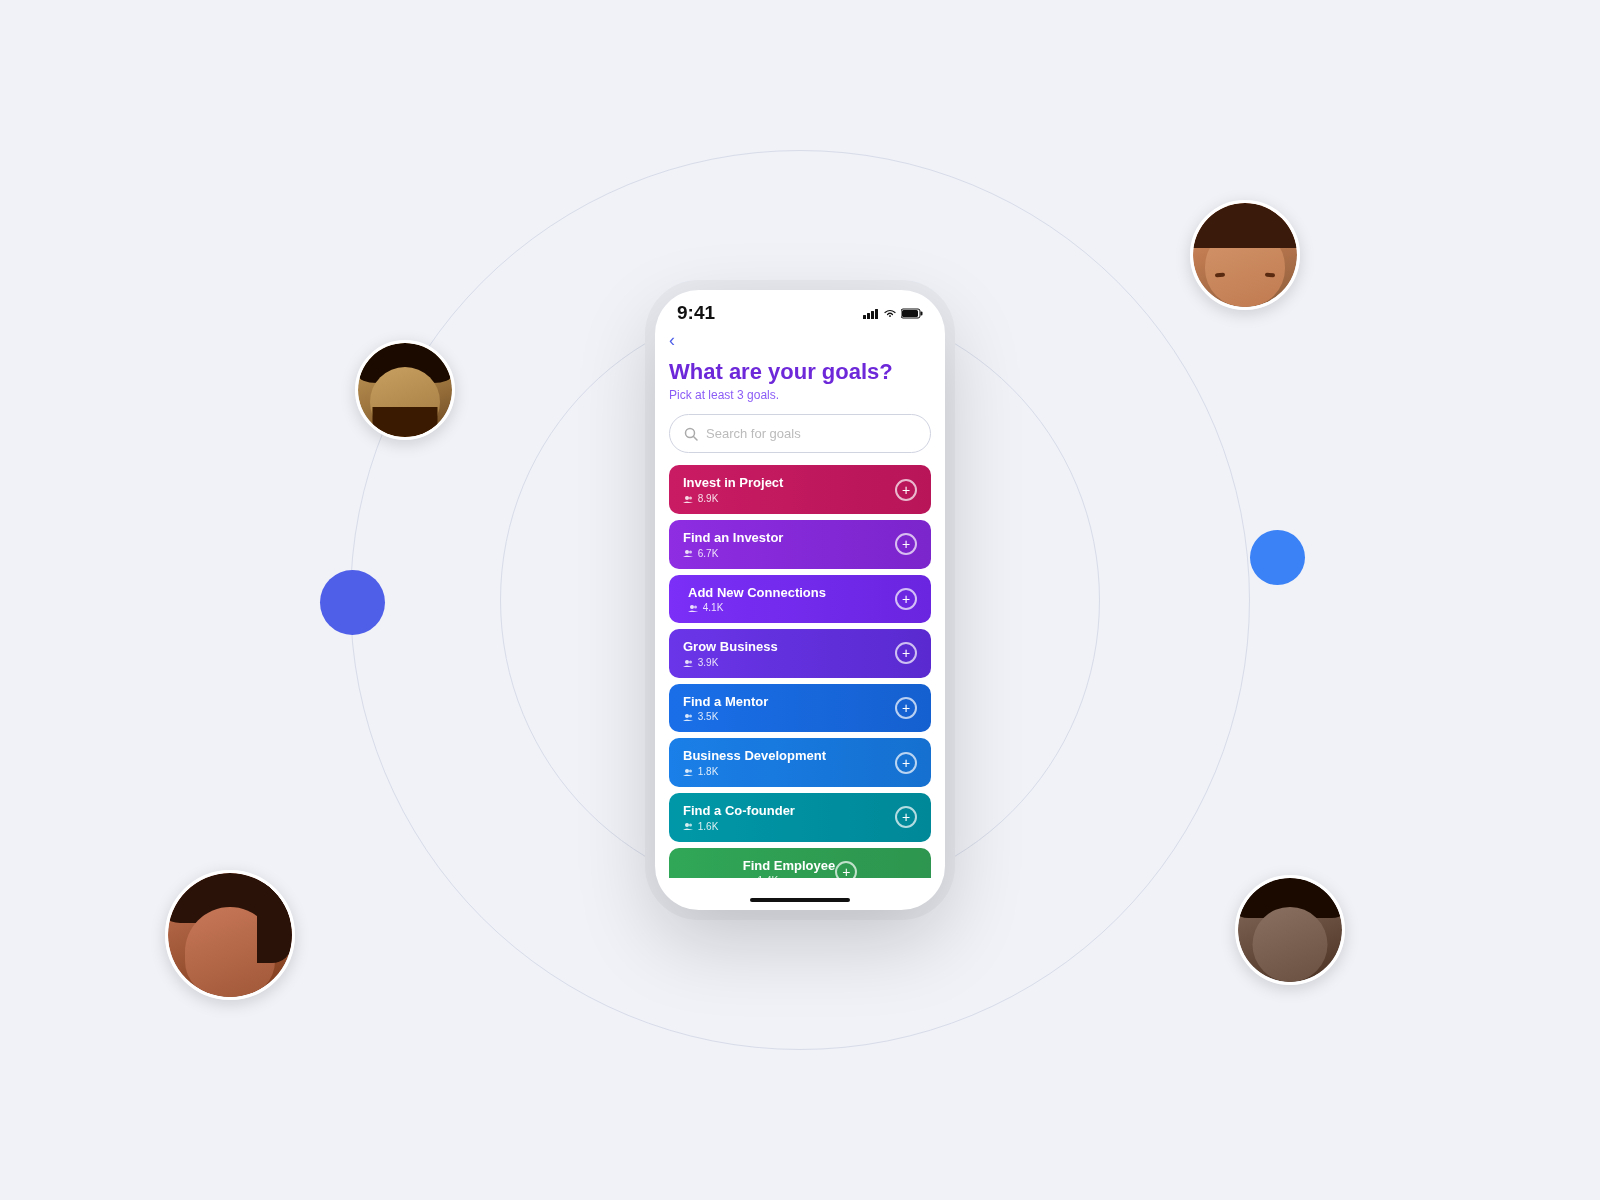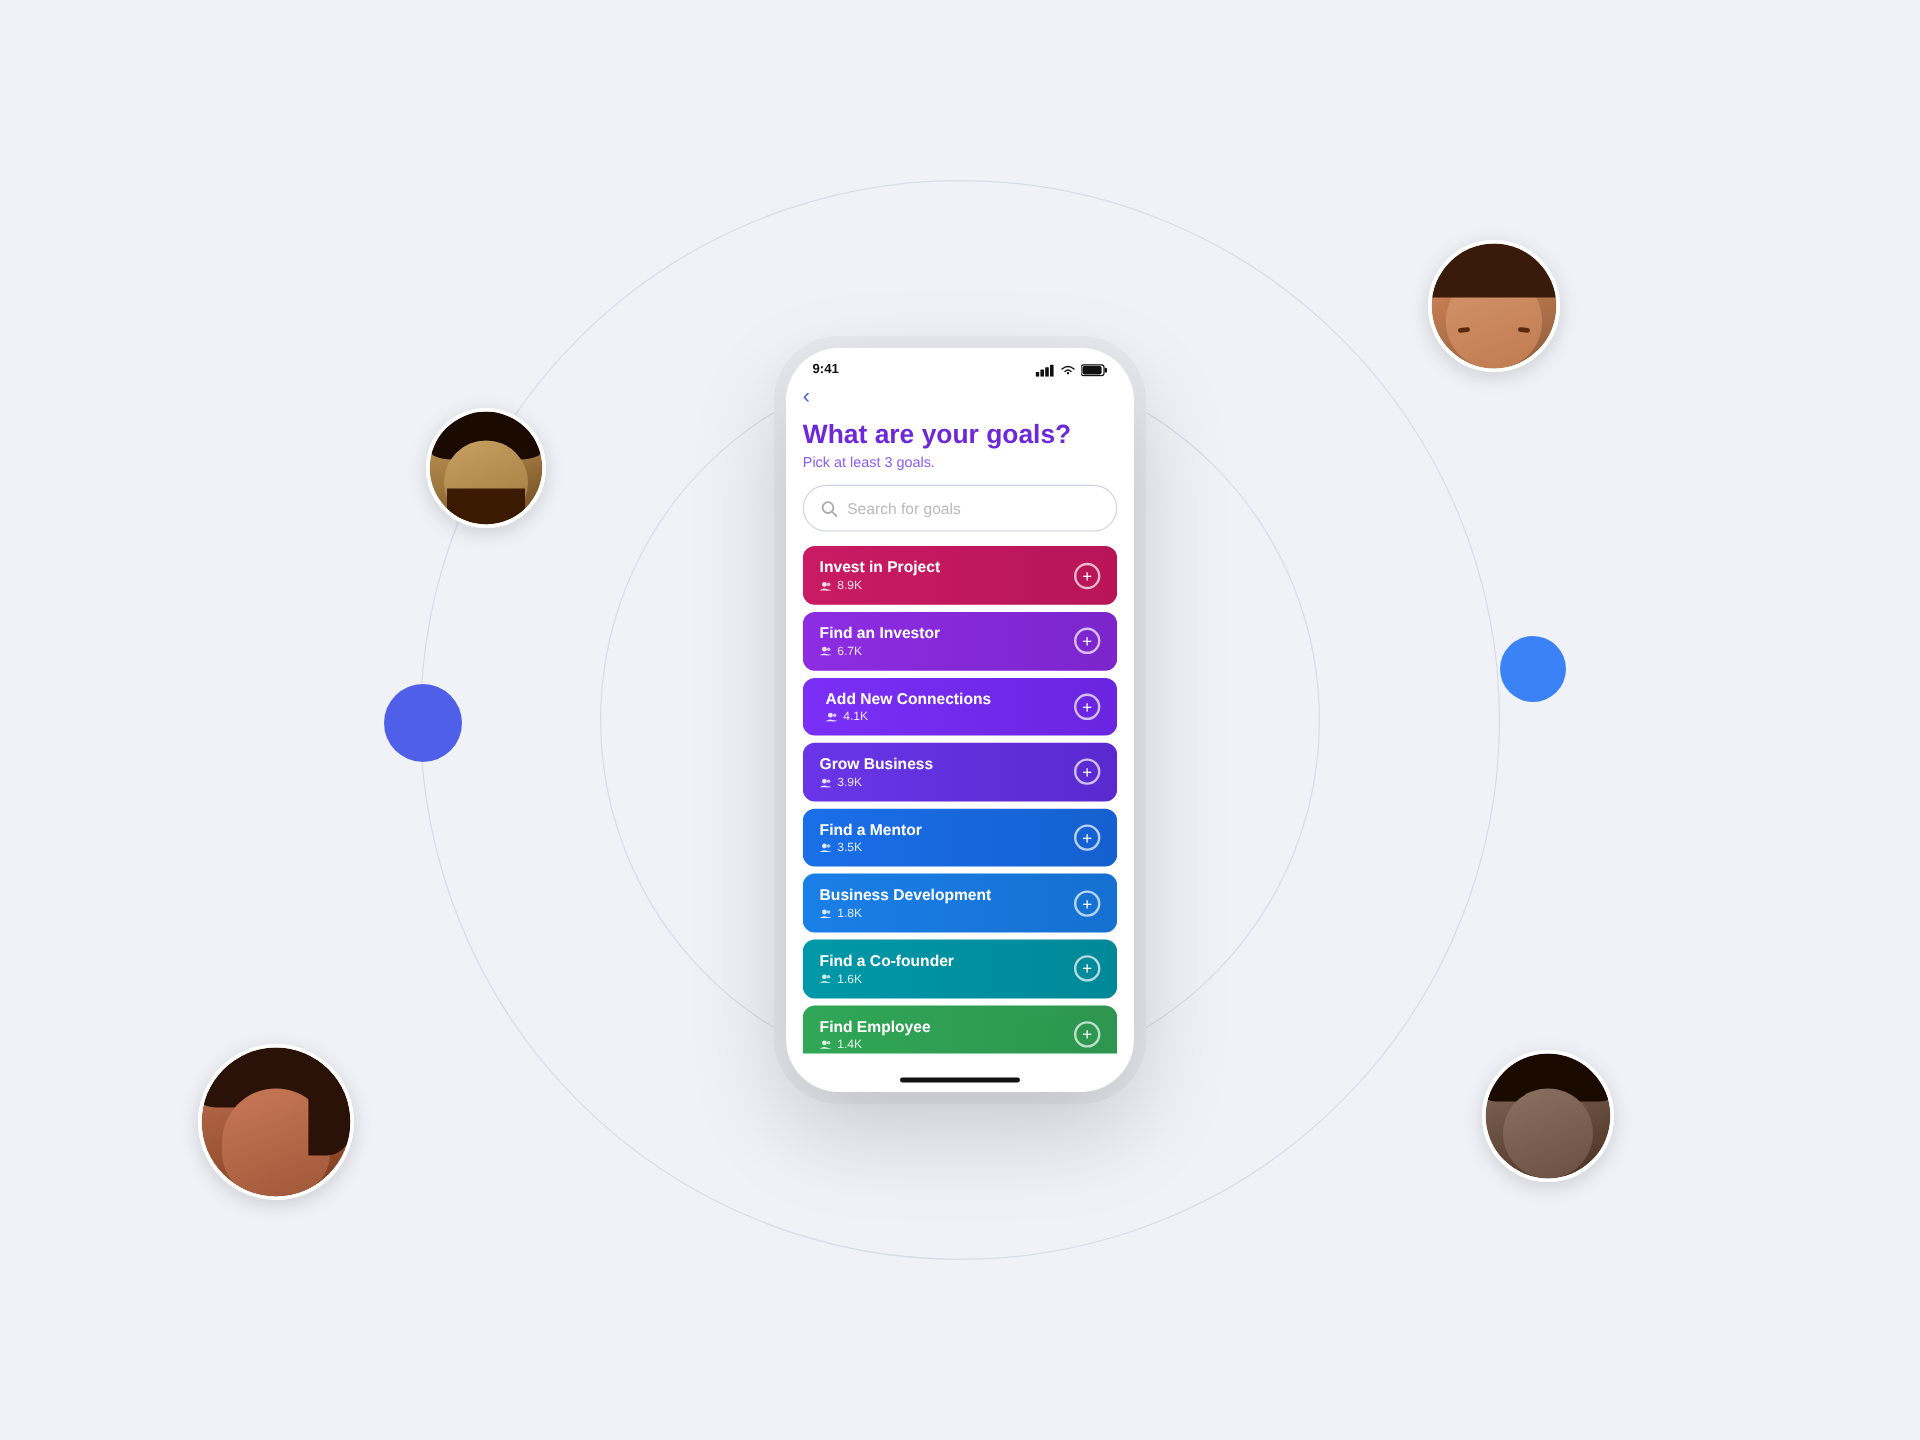--- a/index.html
+++ b/index.html
@@ -112,21 +112,21 @@
 
     .phone-status-bar {
       display: flex;
       justify-content: space-between;
       align-items: center;
       padding: 12px 22px 6px;
       flex-shrink: 0;
     }
 
     .status-time {
-      font-size: 11px;
+      font-size: 19px;
       font-weight: 600;
       color: #111;
     }
 
     .status-icons {
       display: flex;
       align-items: center;
       gap: 4px;
       font-size: 11px;
       color: #111;
@@ -425,21 +425,21 @@
             <circle cx="4" cy="3" r="2" fill="rgba(255,255,255,0.85)"></circle>
             <path d="M0 8 Q4 5 8 8" fill="rgba(255,255,255,0.85)" stroke="none"></path>
             <circle cx="7.5" cy="3" r="1.5" fill="rgba(255,255,255,0.7)"></circle>
             <path d="M5 8 Q8 6.5 10 8" fill="rgba(255,255,255,0.7)"></path>
           </svg>
            1.6K
         </div>
       </div>
       <div class="goal-add-btn">+</div>
     </div>
-        <div class="goal-item" style="background: linear-gradient(90deg, rgb(26, 158, 69), rgb(23, 138, 60)); opacity: 0.9;">
+        <div class="goal-item" style="background: linear-gradient(90deg, rgb(26, 158, 69), rgb(23, 138, 60)); opacity: 0.9; justify-content: center;">
       <div class="goal-info">
         <div class="goal-name">Find Employee</div>
         <div class="goal-count">
           <svg width="10" height="9" viewBox="0 0 10 9" style="display:inline-block;vertical-align:middle;margin-right:2px;">
             <circle cx="4" cy="3" r="2" fill="rgba(255,255,255,0.85)"></circle>
             <path d="M0 8 Q4 5 8 8" fill="rgba(255,255,255,0.85)" stroke="none"></path>
             <circle cx="7.5" cy="3" r="1.5" fill="rgba(255,255,255,0.7)"></circle>
             <path d="M5 8 Q8 6.5 10 8" fill="rgba(255,255,255,0.7)"></path>
           </svg>
            1.4K

